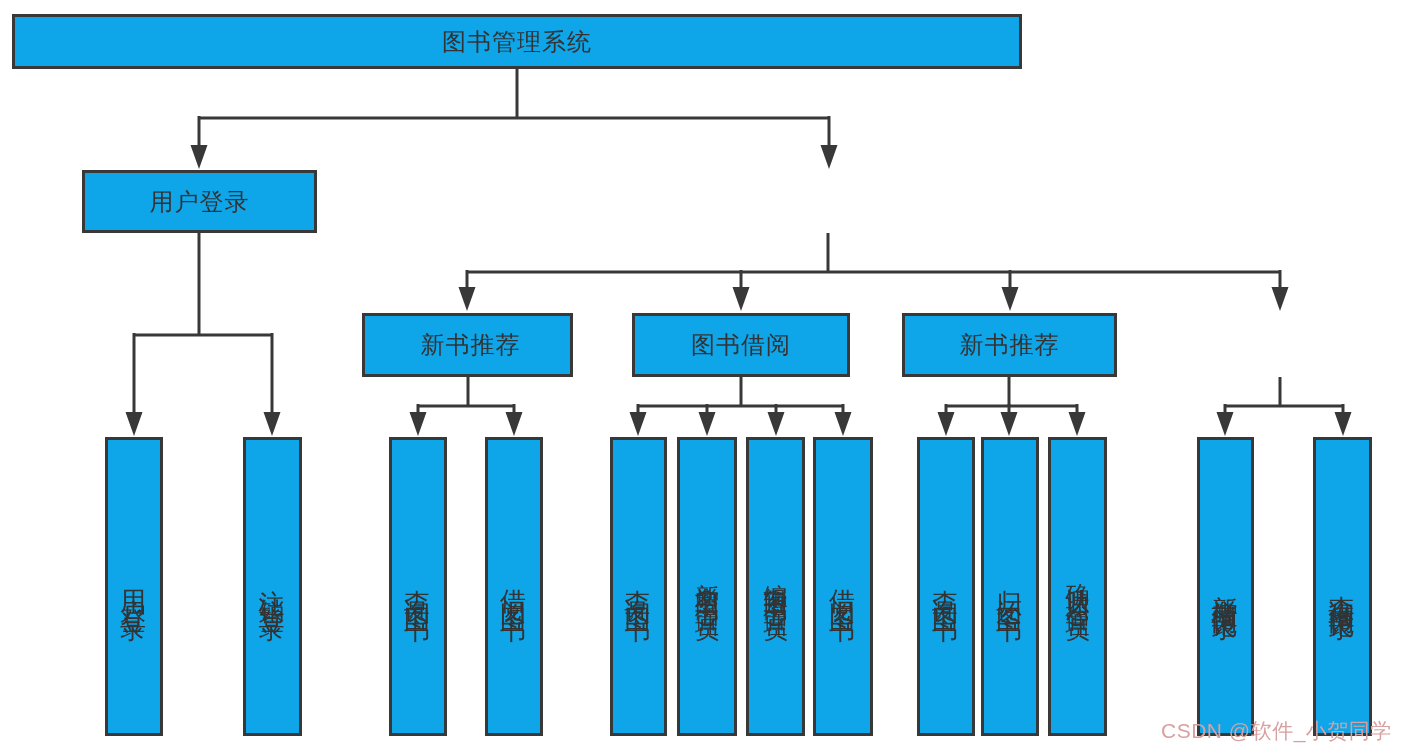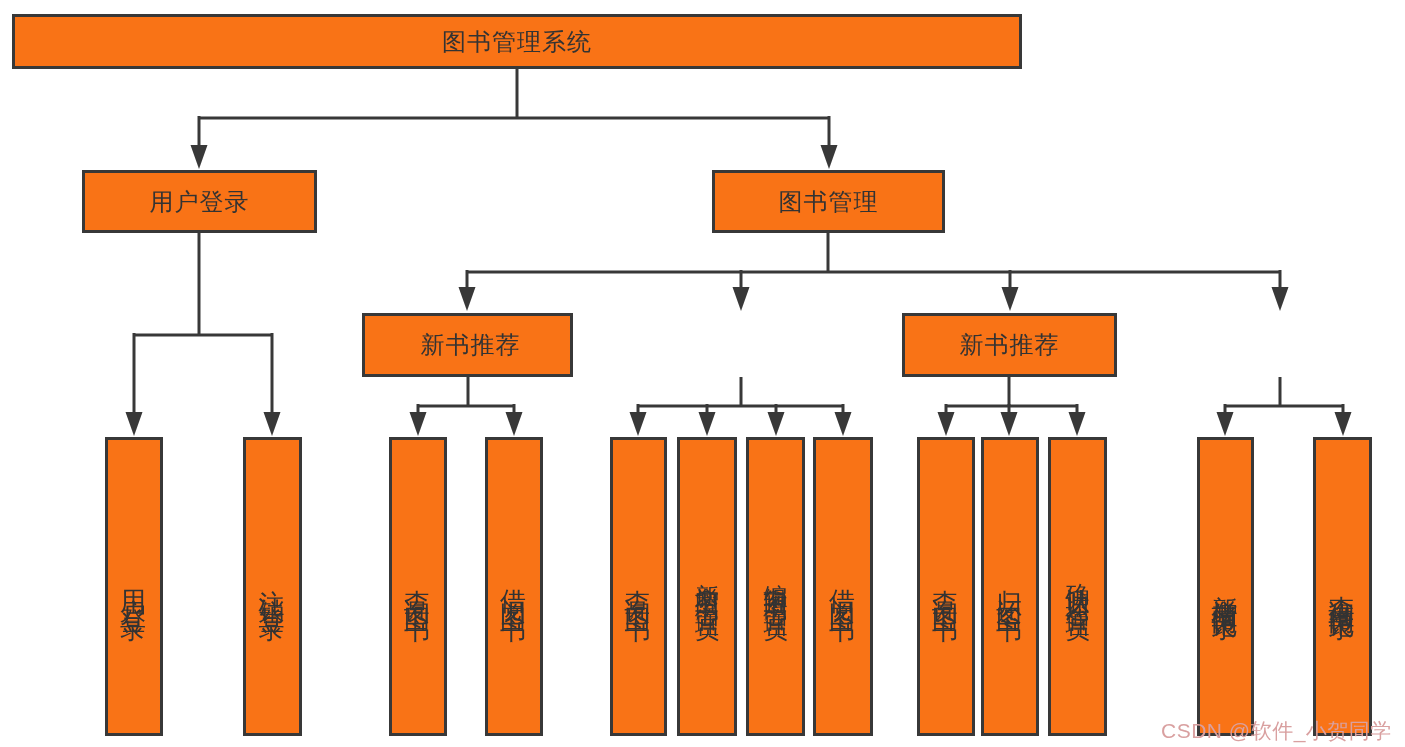--- a/index.html
+++ b/index.html
@@ -14,21 +14,21 @@
   }
   .connector-layer {
     position: absolute;
     left: 0; top: 0;
     width: 1405px; height: 747px;
   }
   .node {
     position: absolute;
     box-sizing: border-box;
     border: 3px solid #383838;
-    background: #f97316;
+    background: #0ea5e9;
     display: flex;
     align-items: center;
     justify-content: center;
     color: #333333;
   }
   .h-node {
     font-size: 24px;
     letter-spacing: 1px;
     white-space: nowrap;
   }
@@ -121,23 +121,23 @@
       <polygon points="1000.5,412 1017.5,412 1009,436"></polygon>
       <polygon points="1068.5,412 1085.5,412 1077,436"></polygon>
       <polygon points="1216.5,412 1233.5,412 1225,436"></polygon>
       <polygon points="1334.5,412 1351.5,412 1343,436"></polygon>
     </g>
   </svg>
 
   <div class="node h-node" style="left:12px; top:14px; width:1010px; height:55px;">图书管理系统</div>
 
   <div class="node h-node" style="left:82px; top:170px; width:235px; height:63px;">用户登录</div>
-  <div class="node h-node" style="left:712px; top:170px; width:233px; height:63px;">图书管理</div>
 
   <div class="node h-node" style="left:362px; top:313px; width:211px; height:64px;padding-left:6px;">新书推荐</div>
+  <div class="node h-node" style="left:632px; top:313px; width:218px; height:64px;">图书借阅</div>
   <div class="node h-node" style="left:902px; top:313px; width:215px; height:64px;">新书推荐</div>
 
   <div class="node v-node len4" style="left:105px; top:437px; width:58px; height:299px;">用户登录</div>
   <div class="node v-node len4" style="left:243px; top:437px; width:59px; height:299px;">注销登录</div>
 
   <div class="node v-node len4" style="left:389px; top:437px; width:58px; height:299px;">查询图书</div>
   <div class="node v-node len4" style="left:485px; top:437px; width:58px; height:299px;">借阅图书</div>
 
   <div class="node v-node len4" style="left:610px; top:437px; width:57px; height:299px;">查询图书</div>
   <div class="node v-node len9" style="left:677px; top:437px; width:60px; height:299px;">新增图书（管理员）</div>

